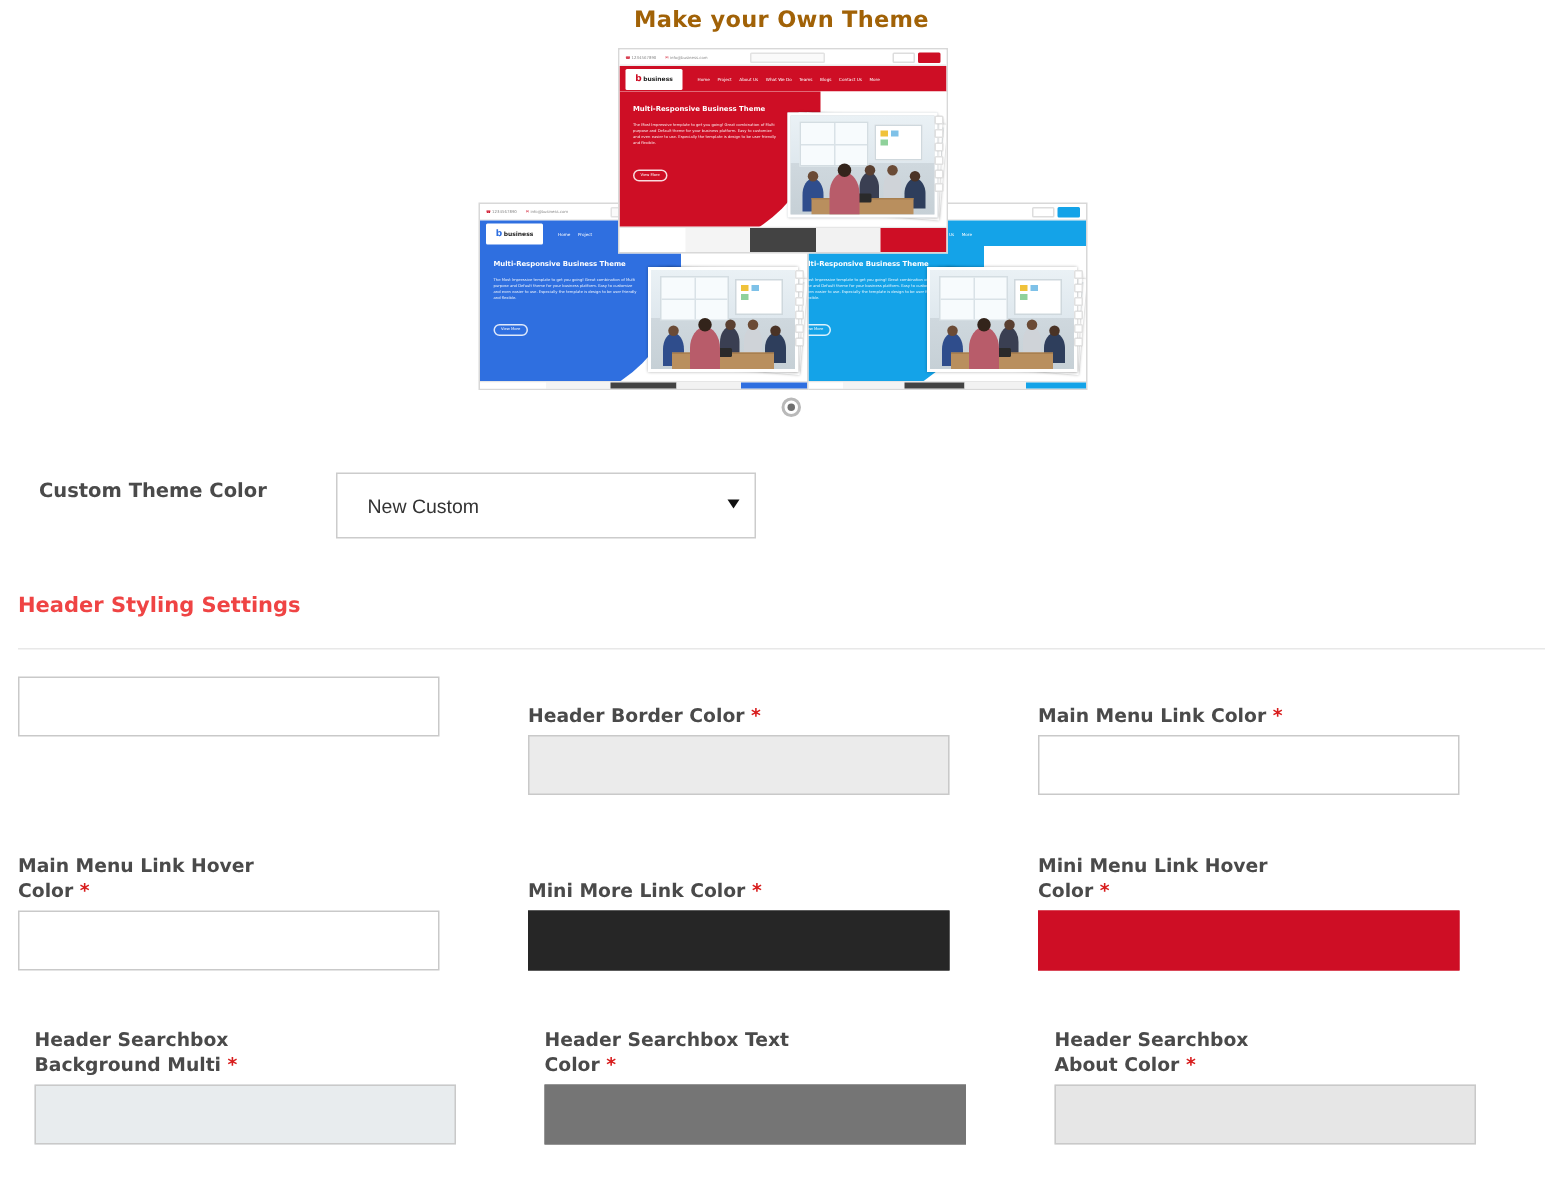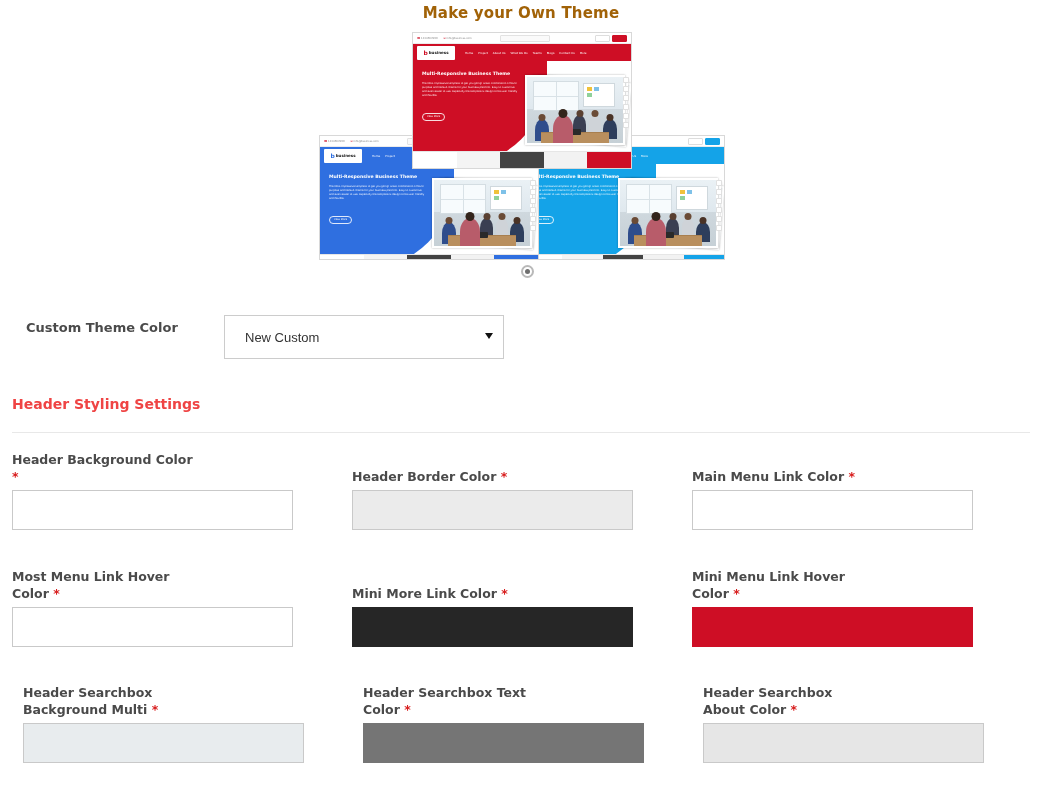--- a/index.html
+++ b/index.html
@@ -585,36 +585,35 @@
   <div class="select-box">
     <span class="select-value">New Custom</span>
     <span class="select-arrow"></span>
   </div>
 </div>
 
 <div class="section-heading">Header Styling Settings</div>
 <div class="divider"></div>
 
 <div class="field col1 row1">
-  <div class="field-label"><span>Header Background Color</span><br><span class="req">*</span></div>
   <div class="field-input" style="background:#ffffff"></div>
 </div>
 
 <div class="field col2 row1 one-line">
   <div class="field-label"><span>Header Border Color</span> <span class="req">*</span></div>
   <div class="field-input" style="background:#ebebeb"></div>
 </div>
 
 <div class="field col3 row1 one-line">
   <div class="field-label"><span>Main Menu Link Color</span> <span class="req">*</span></div>
   <div class="field-input" style="background:#ffffff"></div>
 </div>
 
 <div class="field col1 row2">
-  <div class="field-label"><span>Most Menu Link Hover</span><br><span>Color</span> <span class="req">*</span></div>
+  <div class="field-label"><span>Main Menu Link Hover</span><br><span>Color</span> <span class="req">*</span></div>
   <div class="field-input" style="background:#ffffff"></div>
 </div>
 
 <div class="field col2 row2 one-line">
   <div class="field-label"><span>Mini More Link Color</span> <span class="req">*</span></div>
   <div class="field-input" style="background:#262626;border-color:#262626"></div>
 </div>
 
 <div class="field col3 row2">
   <div class="field-label"><span>Mini Menu Link Hover</span><br><span>Color</span> <span class="req">*</span></div>

